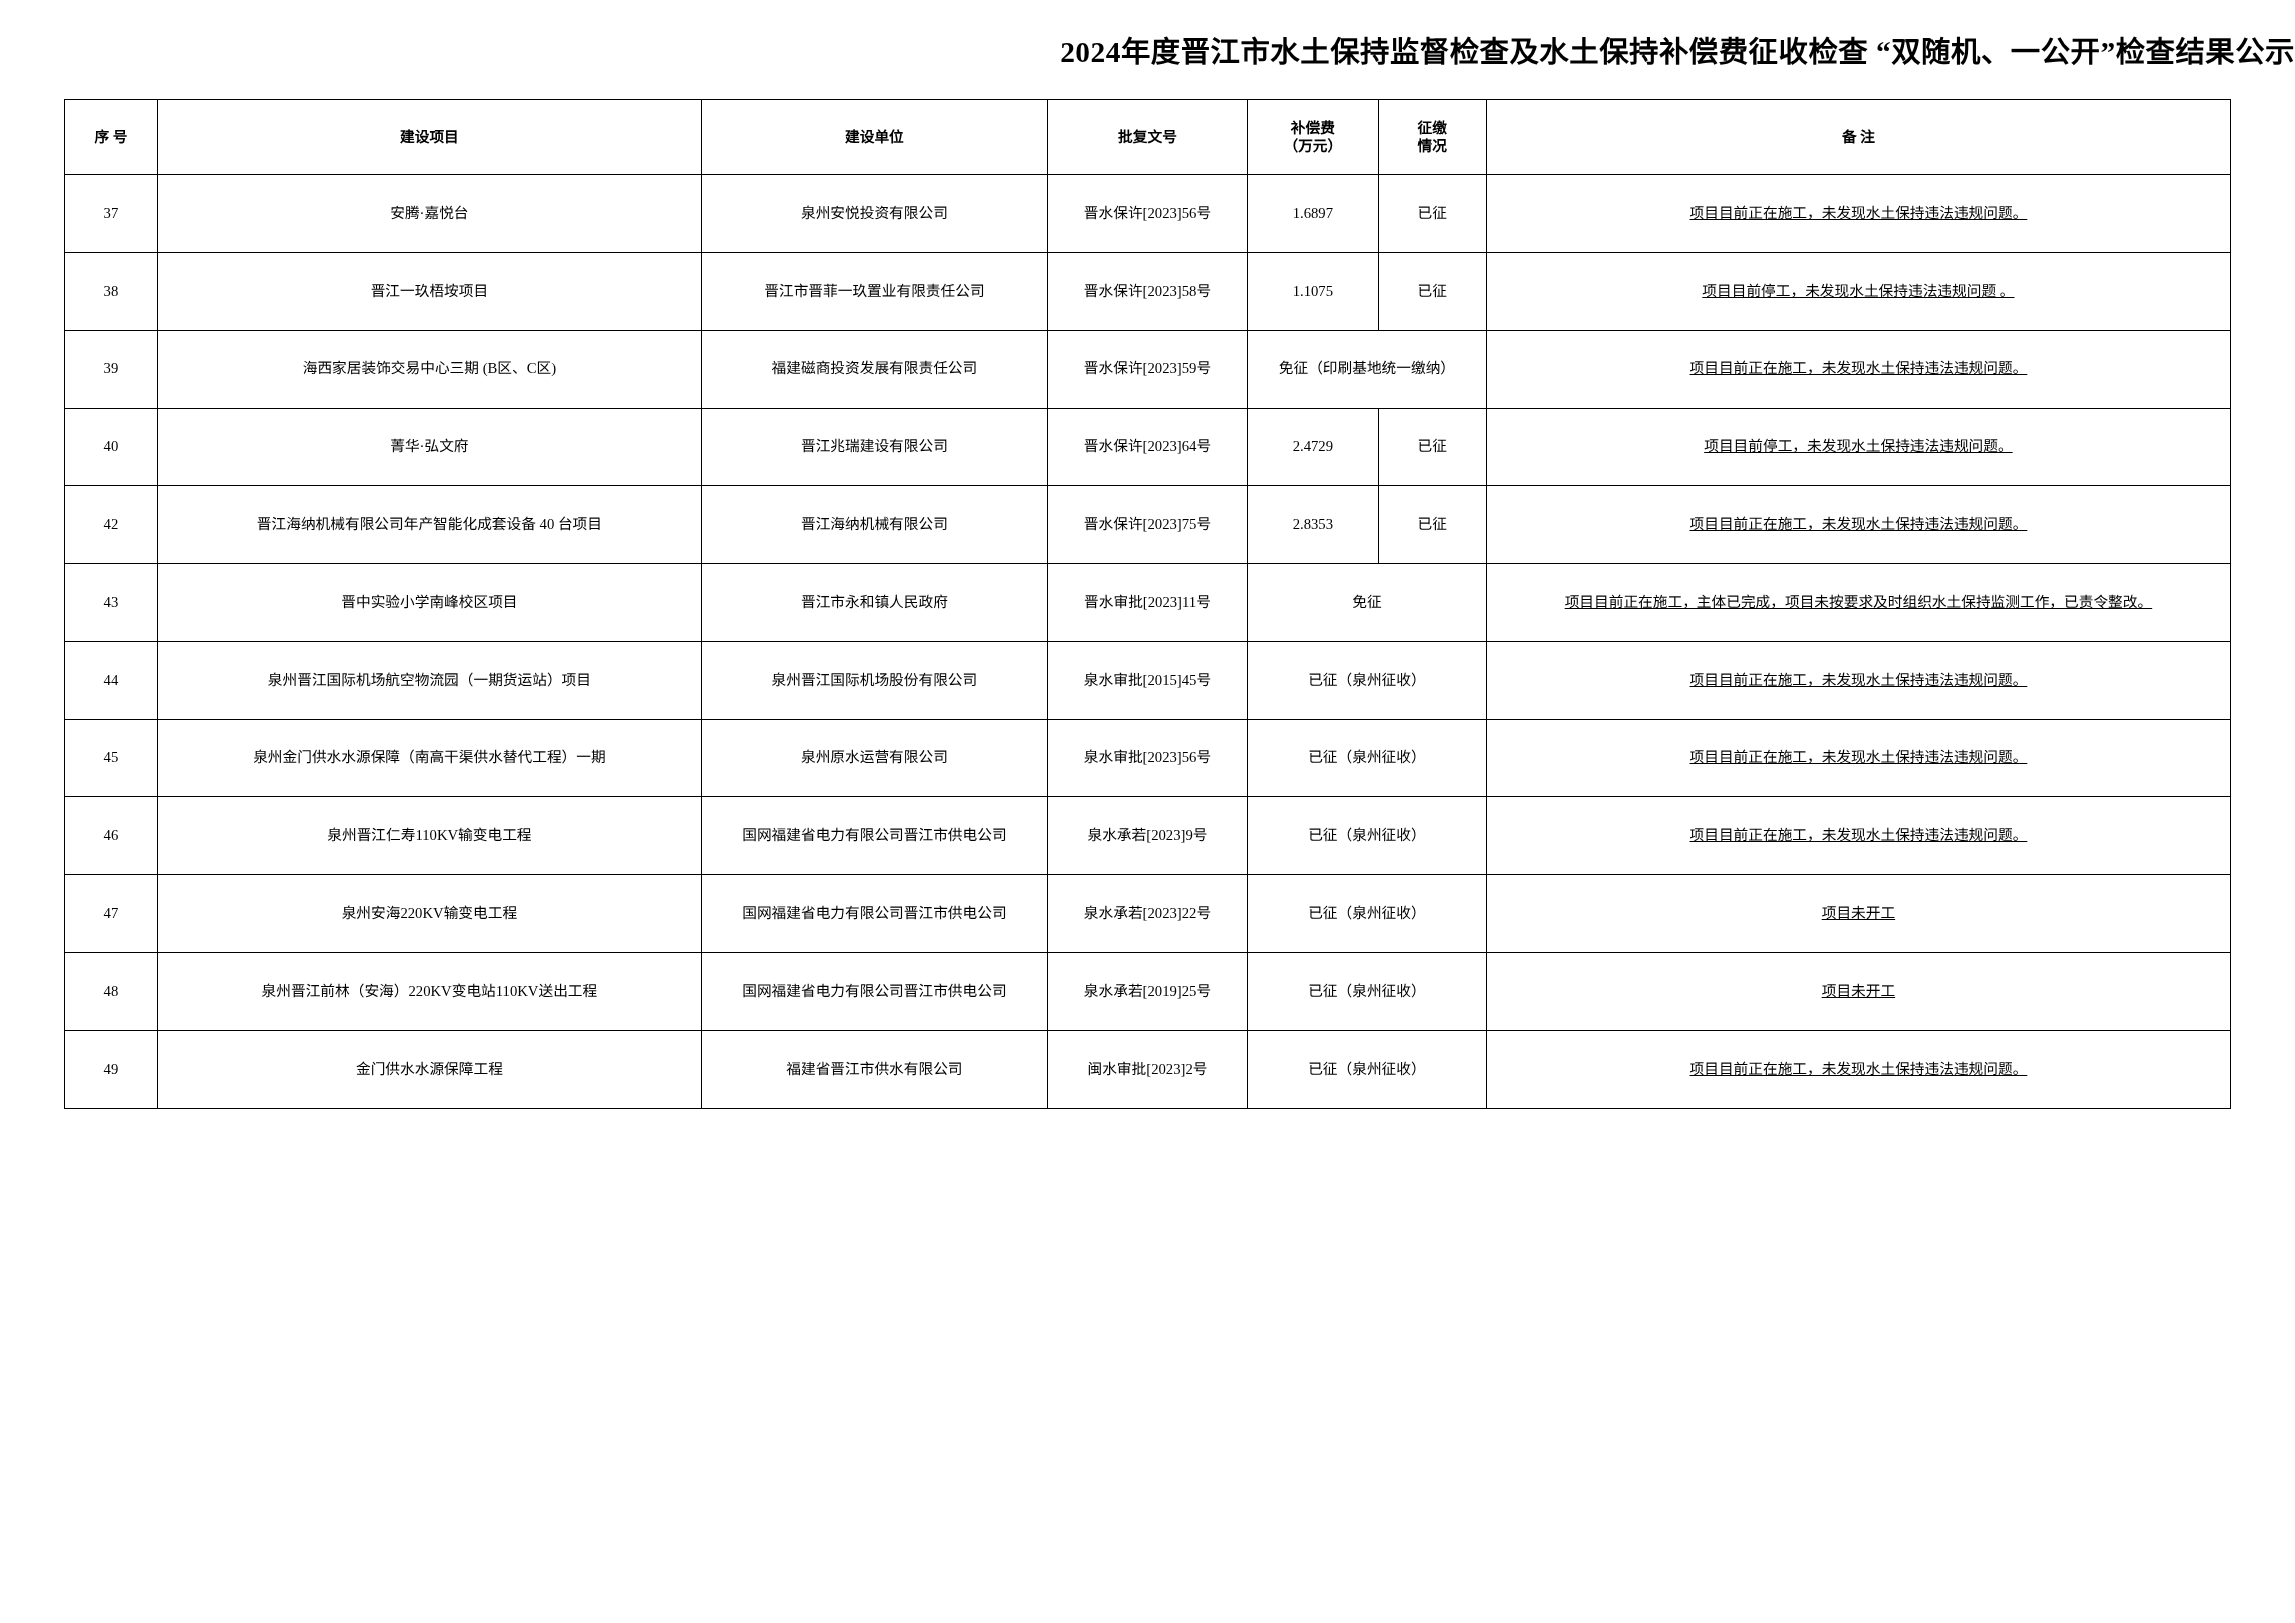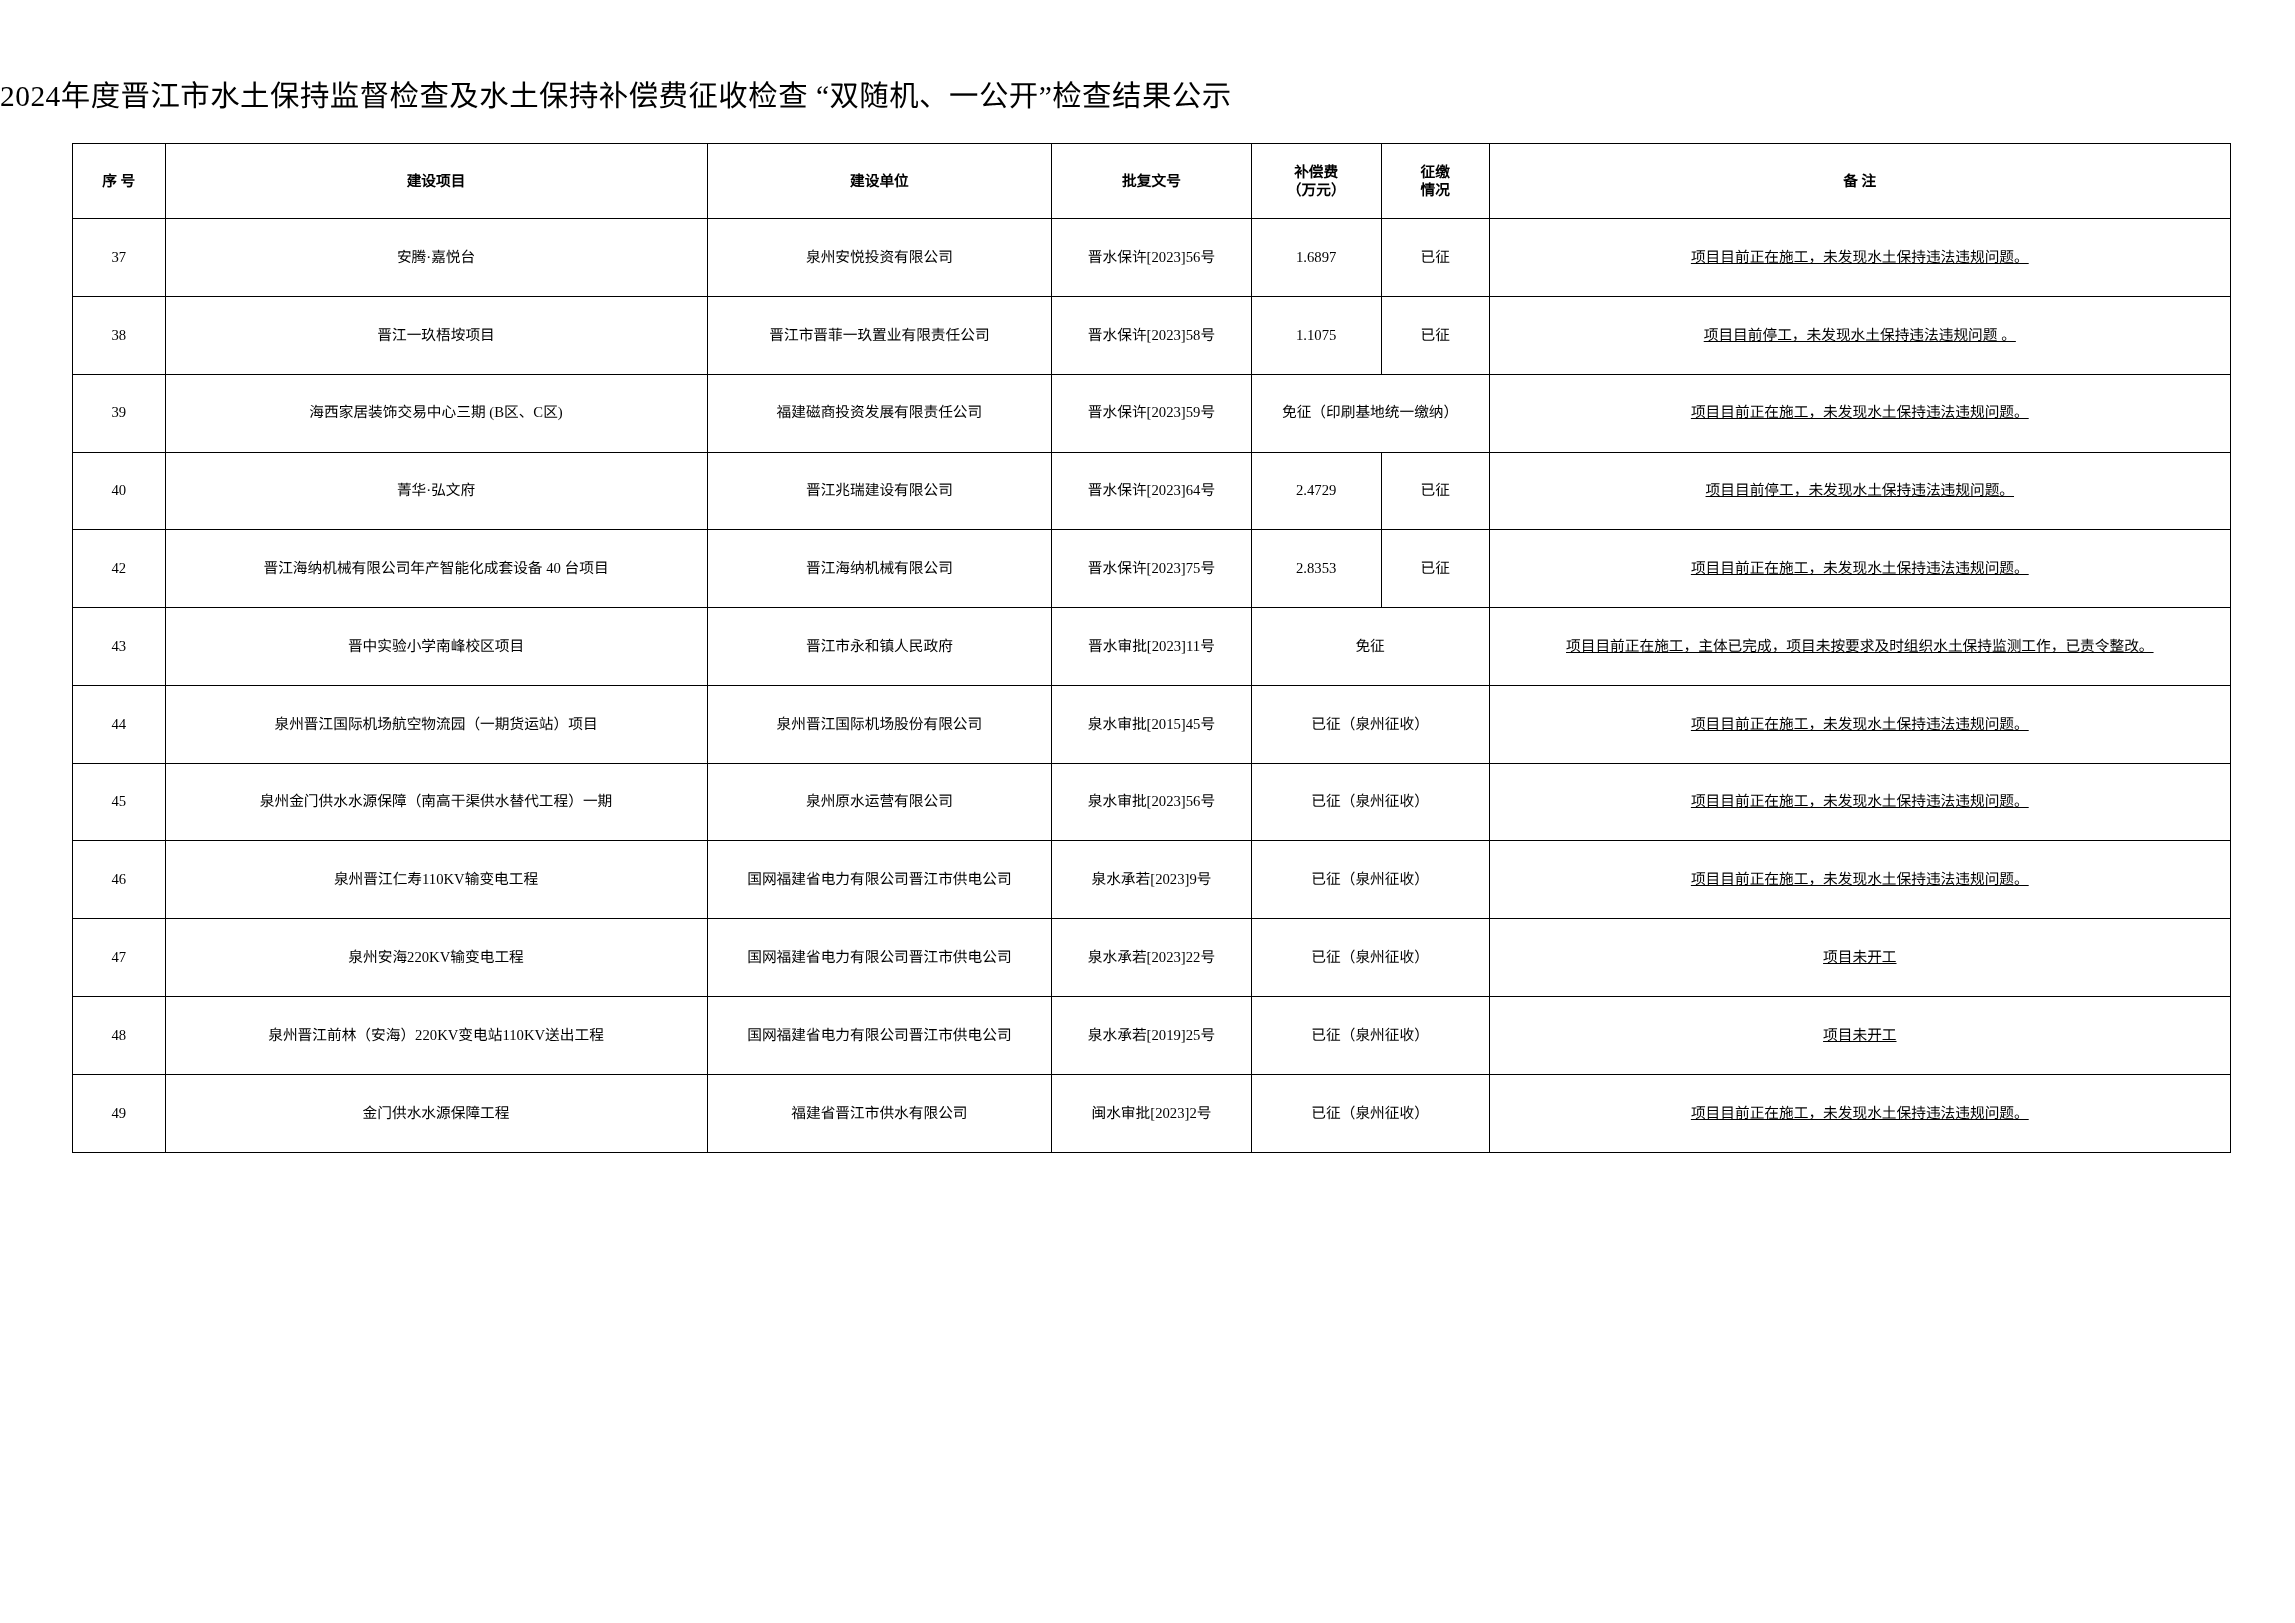--- a/index.html
+++ b/index.html
@@ -13,31 +13,30 @@
   }
   .page {
     width: 2295px;
     height: 1623px;
     position: relative;
     box-sizing: border-box;
     padding: 0;
     background: #ffffff;
   }
   .doc-title {
-    text-align: left;
+    text-align: right;
     font-size: 29.4px;
-    font-weight: normal;
+    font-weight: bold;
     letter-spacing: 0.5px;
-    padding-top: 72px;
+    padding-top: 28px;
     padding-bottom: 29.4px;
     font-family: "Liberation Serif", "DejaVu Serif", serif;
   }
   .table-wrap {
     padding: 0 64px;
-    margin-left: 8px;
   }
   table.main {
     border-collapse: collapse;
     width: 100%;
     table-layout: fixed;
   }
   table.main td, table.main th {
     border: 1px solid #000000;
     vertical-align: middle;
     text-align: center;

